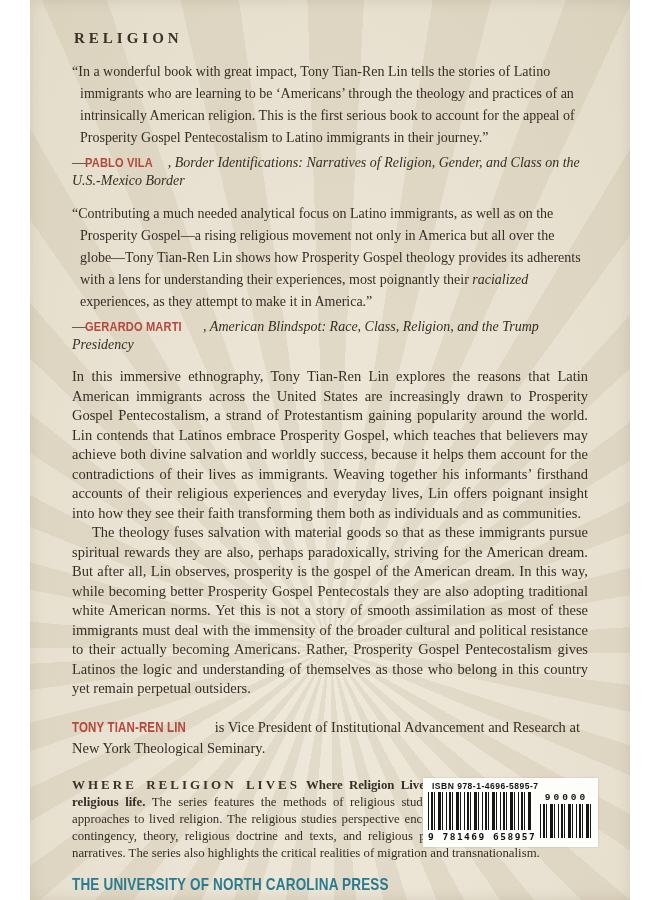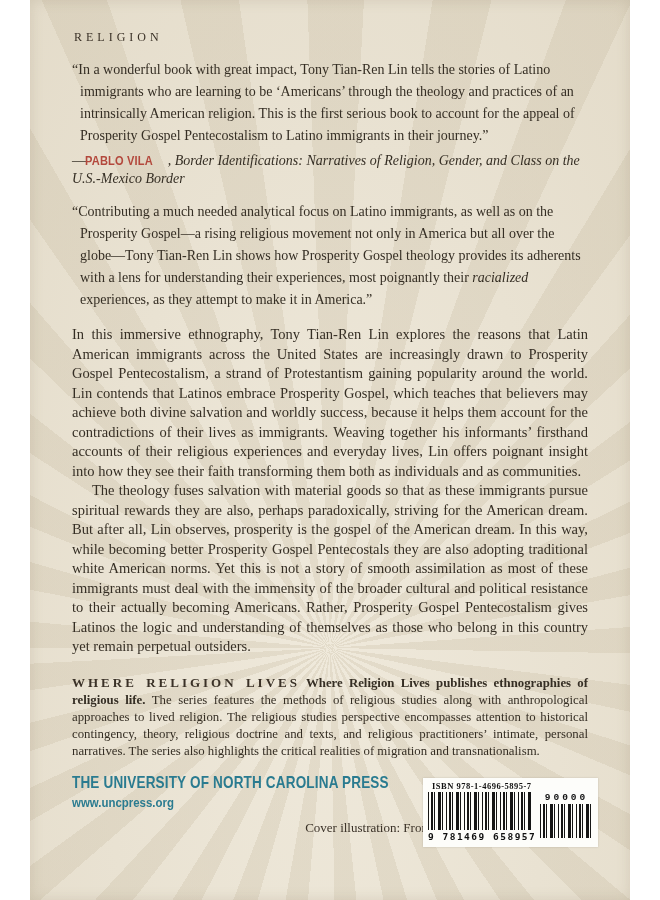--- a/index.html
+++ b/index.html
@@ -18,23 +18,23 @@
     padding:24px 42px 0 42px;
     color:#352e24;
     background:
       repeating-conic-gradient(from -90deg at 50% 72%,
         rgba(198,186,160,0.28) 0deg 5deg,
         rgba(0,0,0,0) 5deg 11deg),
       radial-gradient(ellipse at 50% 72%, #efe9db 0%, #e9e2d2 55%, #e4dcca 100%);
     box-shadow: inset 0 0 14px rgba(120,105,80,0.18);
   }
   .category{
-    font-size:12px;
+    font-size:15px;
     letter-spacing:4px;
-    font-weight:normal;
+    font-weight:bold;
     color:#3a3127;
     margin:6px 0 14px 2px;
   }
   .quote{ margin:0 0 14px 0; }
   .qtext{
     margin:0;
     font-size:14px;
     line-height:22px;
     padding-left:8px;
     text-indent:-8px;
@@ -122,21 +122,21 @@
     top:778px;
     right:32px;
     width:175px;
     height:69px;
     background:#fdfdfa;
     box-shadow:0 0 2px rgba(0,0,0,0.15);
     box-sizing:border-box;
     padding:3px 5px 0 5px;
   }
   .isbn{
-    font-family:Liberation Serif, serif;
+    font-family:Liberation Sans, sans-serif;
     font-weight:bold;
     font-size:8.5px;
     letter-spacing:0.5px;
     color:#111;
     text-align:left;
     padding-left:4px;
     white-space:nowrap;
   }
   .bars-row{ display:flex; align-items:flex-start; margin-top:1px; }
   .main-bc{ width:106px; }
@@ -179,27 +179,29 @@
 
     <div class="category">RELIGION</div>
 
     <div class="quote">
       <p class="qtext">“In a wonderful book with great impact, Tony Tian-Ren Lin tells the stories of Latino immigrants who are learning to be ‘Americans’ through the theology and practices of an intrinsically American religion. This is the first serious book to account for the appeal of Prosperity Gospel Pentecostalism to Latino immigrants in their journey.”</p>
       <p class="attr"><span class="dash">—</span><span class="name-red">PABLO VILA</span><span class="attr-source">, Border Identifications: Narratives of Religion, Gender, and Class on the U.S.-Mexico Border</span></p>
     </div>
 
     <div class="quote">
       <p class="qtext"><span>“Contributing a much needed analytical focus on Latino immigrants, as well as on the Prosperity Gospel—a rising religious movement not only in America but all over the globe—Tony Tian-Ren Lin shows how Prosperity Gospel theology provides its adherents with a lens for understanding their experiences, most poignantly their </span><em>racialized</em><span> experiences, as they attempt to make it in America.”</span></p>
+      <p class="attr"><span class="dash">—</span><span class="name-red">GERARDO MARTI</span><span class="attr-source">, American Blindspot: Race, Class, Religion, and the Trump Presidency</span></p>
     </div>
 
     <div class="description">
       <p>In this immersive ethnography, Tony Tian-Ren Lin explores the reasons that Latin American immigrants across the United States are increasingly drawn to Prosperity Gospel Pentecostalism, a strand of Protestantism gaining popularity around the world. Lin contends that Latinos embrace Prosperity Gospel, which teaches that believers may achieve both divine salvation and worldly success, because it helps them account for the contradictions of their lives as immigrants. Weaving together his informants’ firsthand accounts of their religious experiences and everyday lives, Lin offers poignant insight into how they see their faith transforming them both as individuals and as communities.</p>
       <p class="indent">The theology fuses salvation with material goods so that as these immigrants pursue spiritual rewards they are also, perhaps paradoxically, striving for the American dream. But after all, Lin observes, prosperity is the gospel of the American dream. In this way, while becoming better Prosperity Gospel Pentecostals they are also adopting traditional white American norms. Yet this is not a story of smooth assimilation as most of these immigrants must deal with the immensity of the broader cultural and political resistance to their actually becoming Americans. Rather, Prosperity Gospel Pentecostalism gives Latinos the logic and understanding of themselves as those who belong in this country yet remain perpetual outsiders.</p>
     </div>
 
+    <p class="bio"><span class="name-red">TONY TIAN-REN LIN</span><span> is Vice President of Institutional Advancement and Research at New York Theological Seminary.</span></p>
 
     <p class="series"><span class="series-heading">WHERE RELIGION LIVES</span><span class="series-lead"> Where Religion Lives publishes ethnographies of religious life.</span><span> The series features the methods of religious studies along with anthropological approaches to lived religion. The religious studies perspective encompasses attention to historical contingency, theory, religious doctrine and texts, and religious practitioners’ intimate, personal narratives. The series also highlights the critical realities of migration and transnationalism.</span></p>
 
     <div class="publisher">
       <div class="pub-name">THE UNIVERSITY OF NORTH CAROLINA PRESS</div>
       <div class="pub-url">www.uncpress.org</div>
       <p class="credit"><span>Cover illustration: Front view of Walking Liberty coin</span><br></p>
     </div>
 
     <div class="barcode-box">

